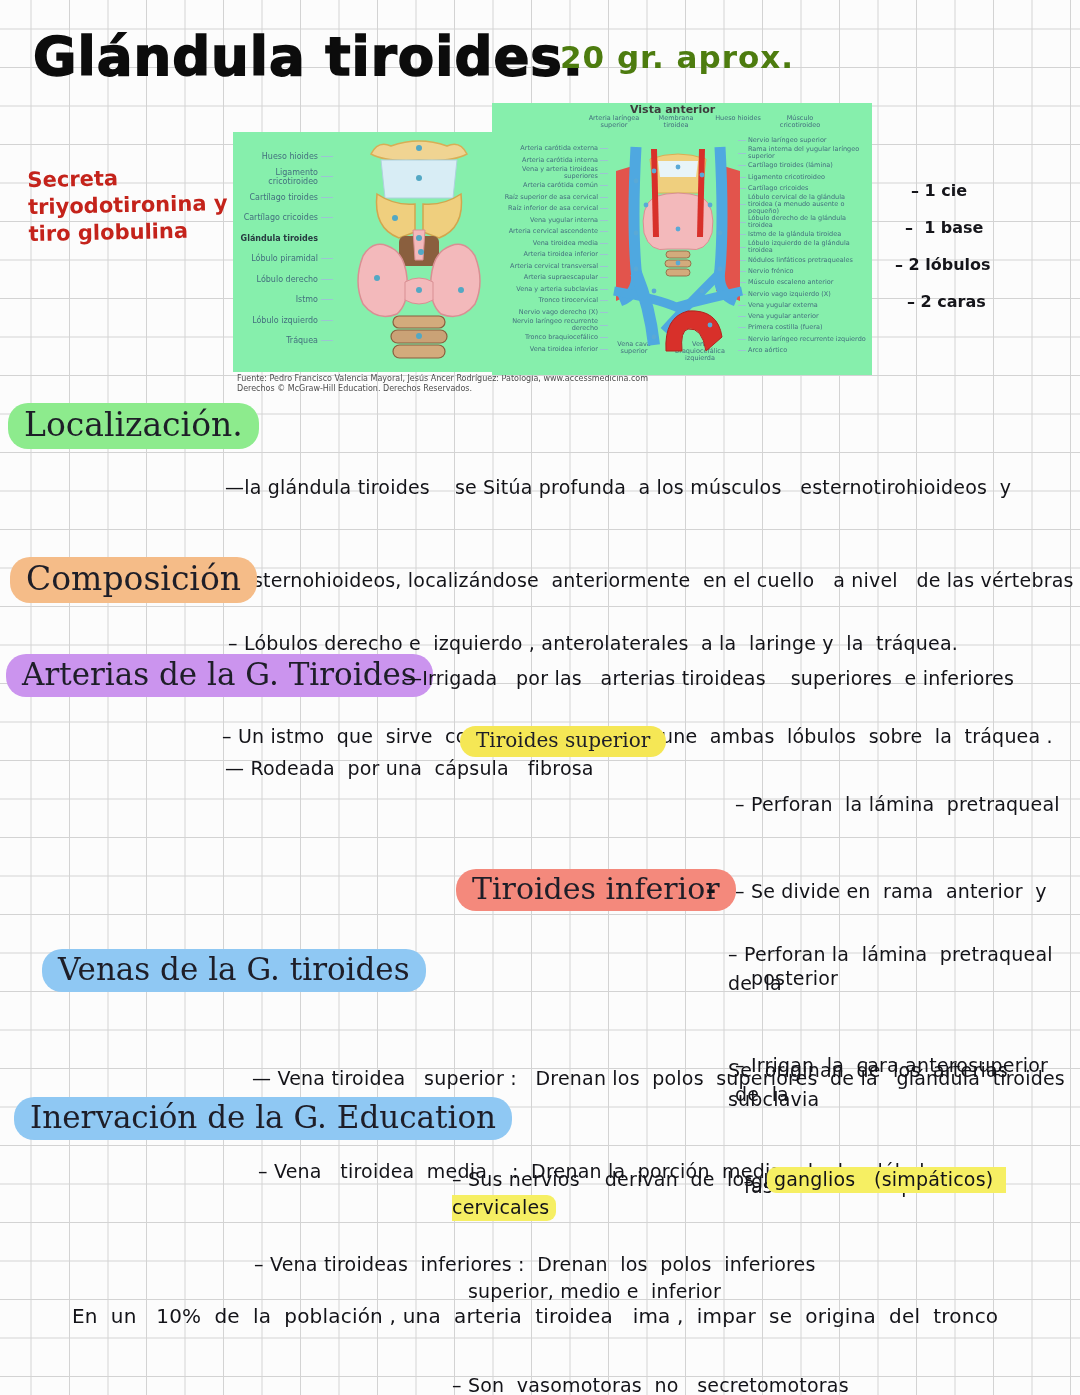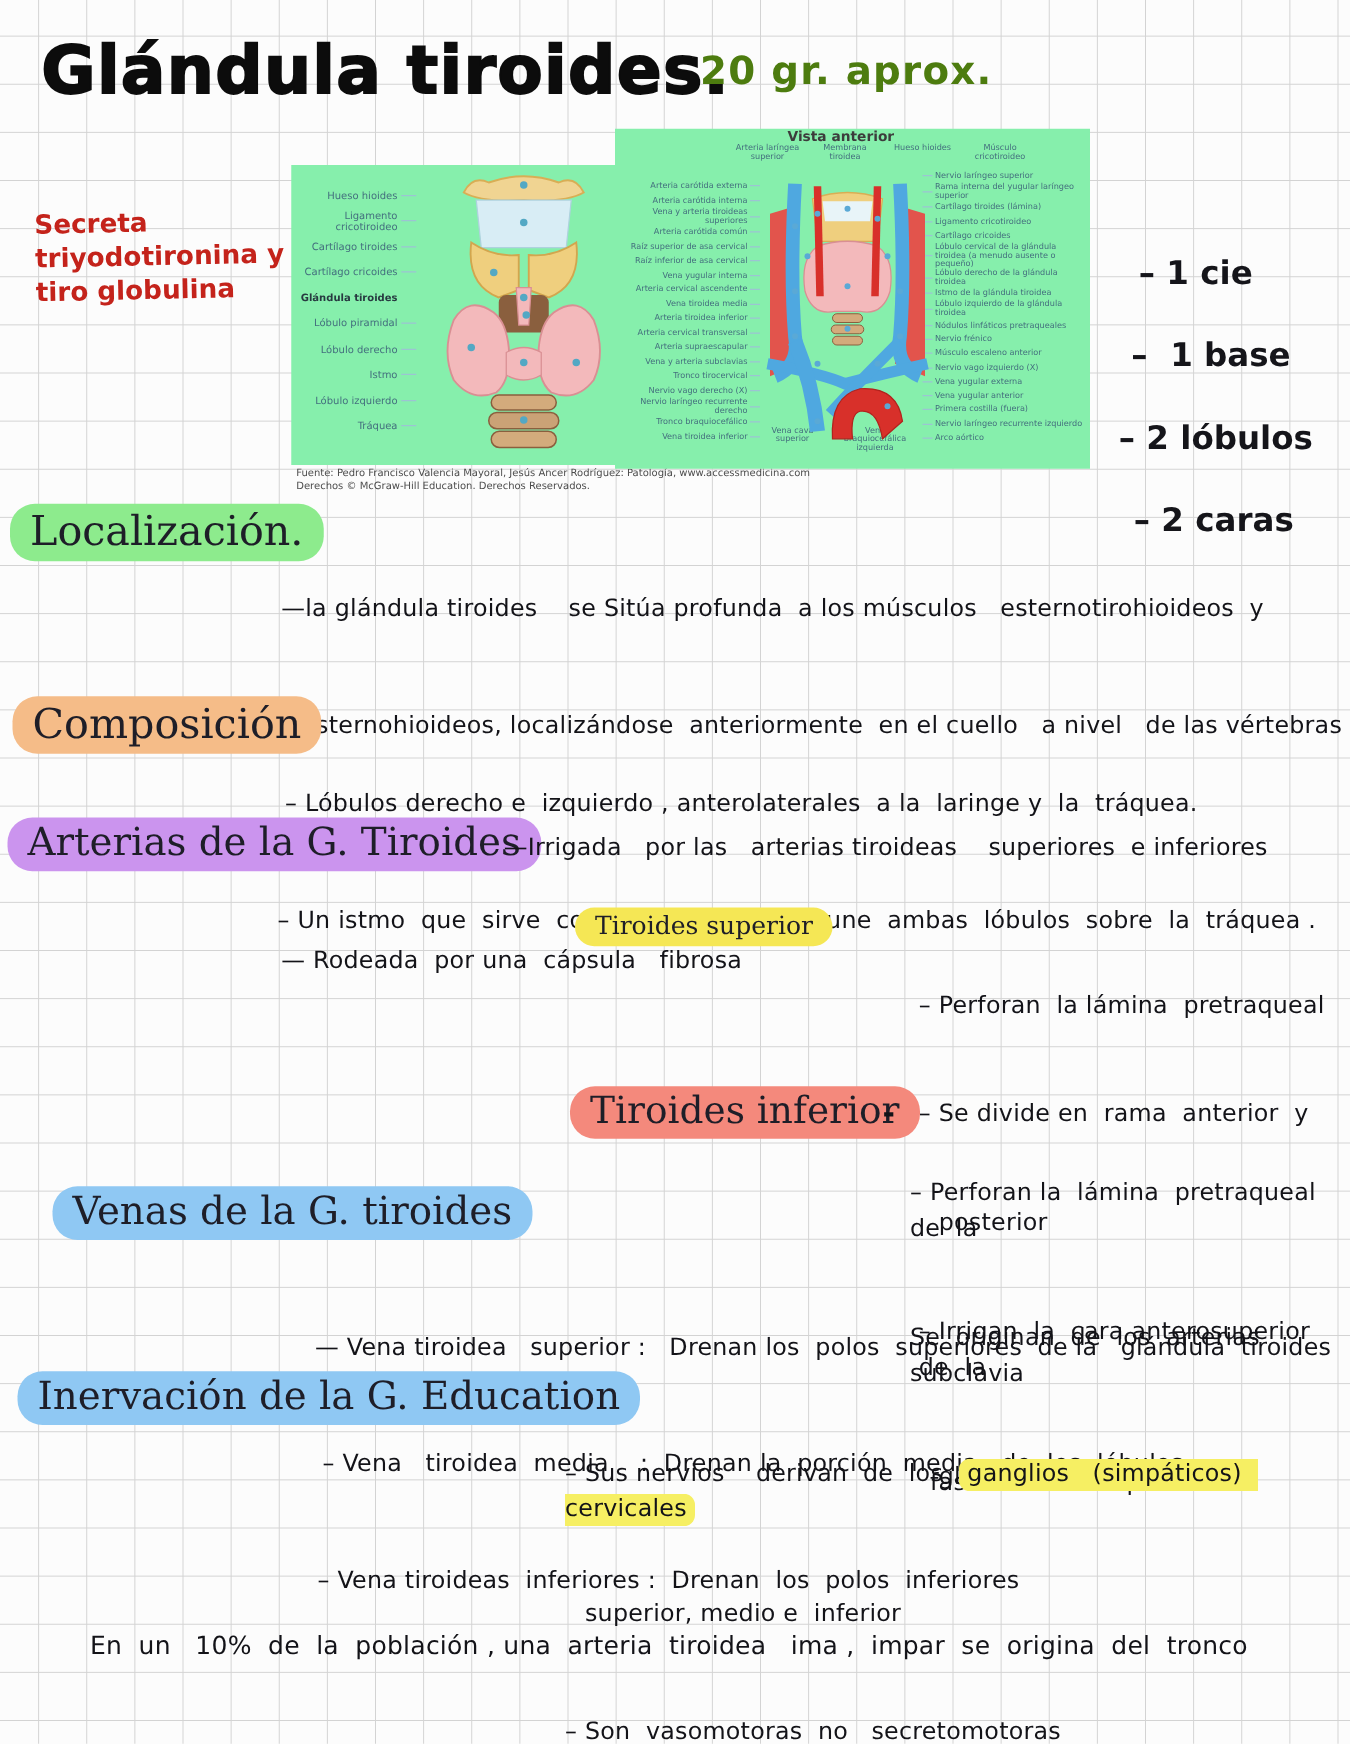--- a/index.html
+++ b/index.html
@@ -17,21 +17,21 @@
   .abs{position:absolute;}
   .page-title{
     font-family:"DejaVu Sans",sans-serif;font-weight:800;font-size:53px;
     letter-spacing:1px;color:#0c0c0c;-webkit-text-stroke:1.5px #0c0c0c;
   }
   .hw{white-space:pre-wrap;font-size:19px;line-height:30px;color:#131318;
       letter-spacing:.2px;}
   .hw-big{font-size:31px;font-weight:700;letter-spacing:1px;color:#4d7c0f;}
   .red-note{color:#c4231b;font-size:21px;line-height:27px;font-weight:700;
             transform:rotate(-1.2deg);white-space:pre-wrap;}
-  .side-list div{font-size:26px;font-weight:700;line-height:37px;white-space:pre;margin-top:29px;}
+  .side-list div{font-size:16px;font-weight:700;line-height:37px;white-space:pre;}
   .heading{
     font-family:"DejaVu Serif","Liberation Serif",serif;
     font-size:31px;color:#1e1e28;
     display:inline-block;padding:2px 16px 5px;border-radius:20px;
   }
   .hl-green{background:#8deb8d;}
   .hl-orange{background:#f5bc88;}
   .hl-purple{background:#cb94ee;}
   .hl-yellow{background:#f5e755;}
   .hl-red{background:#f4897c;}

